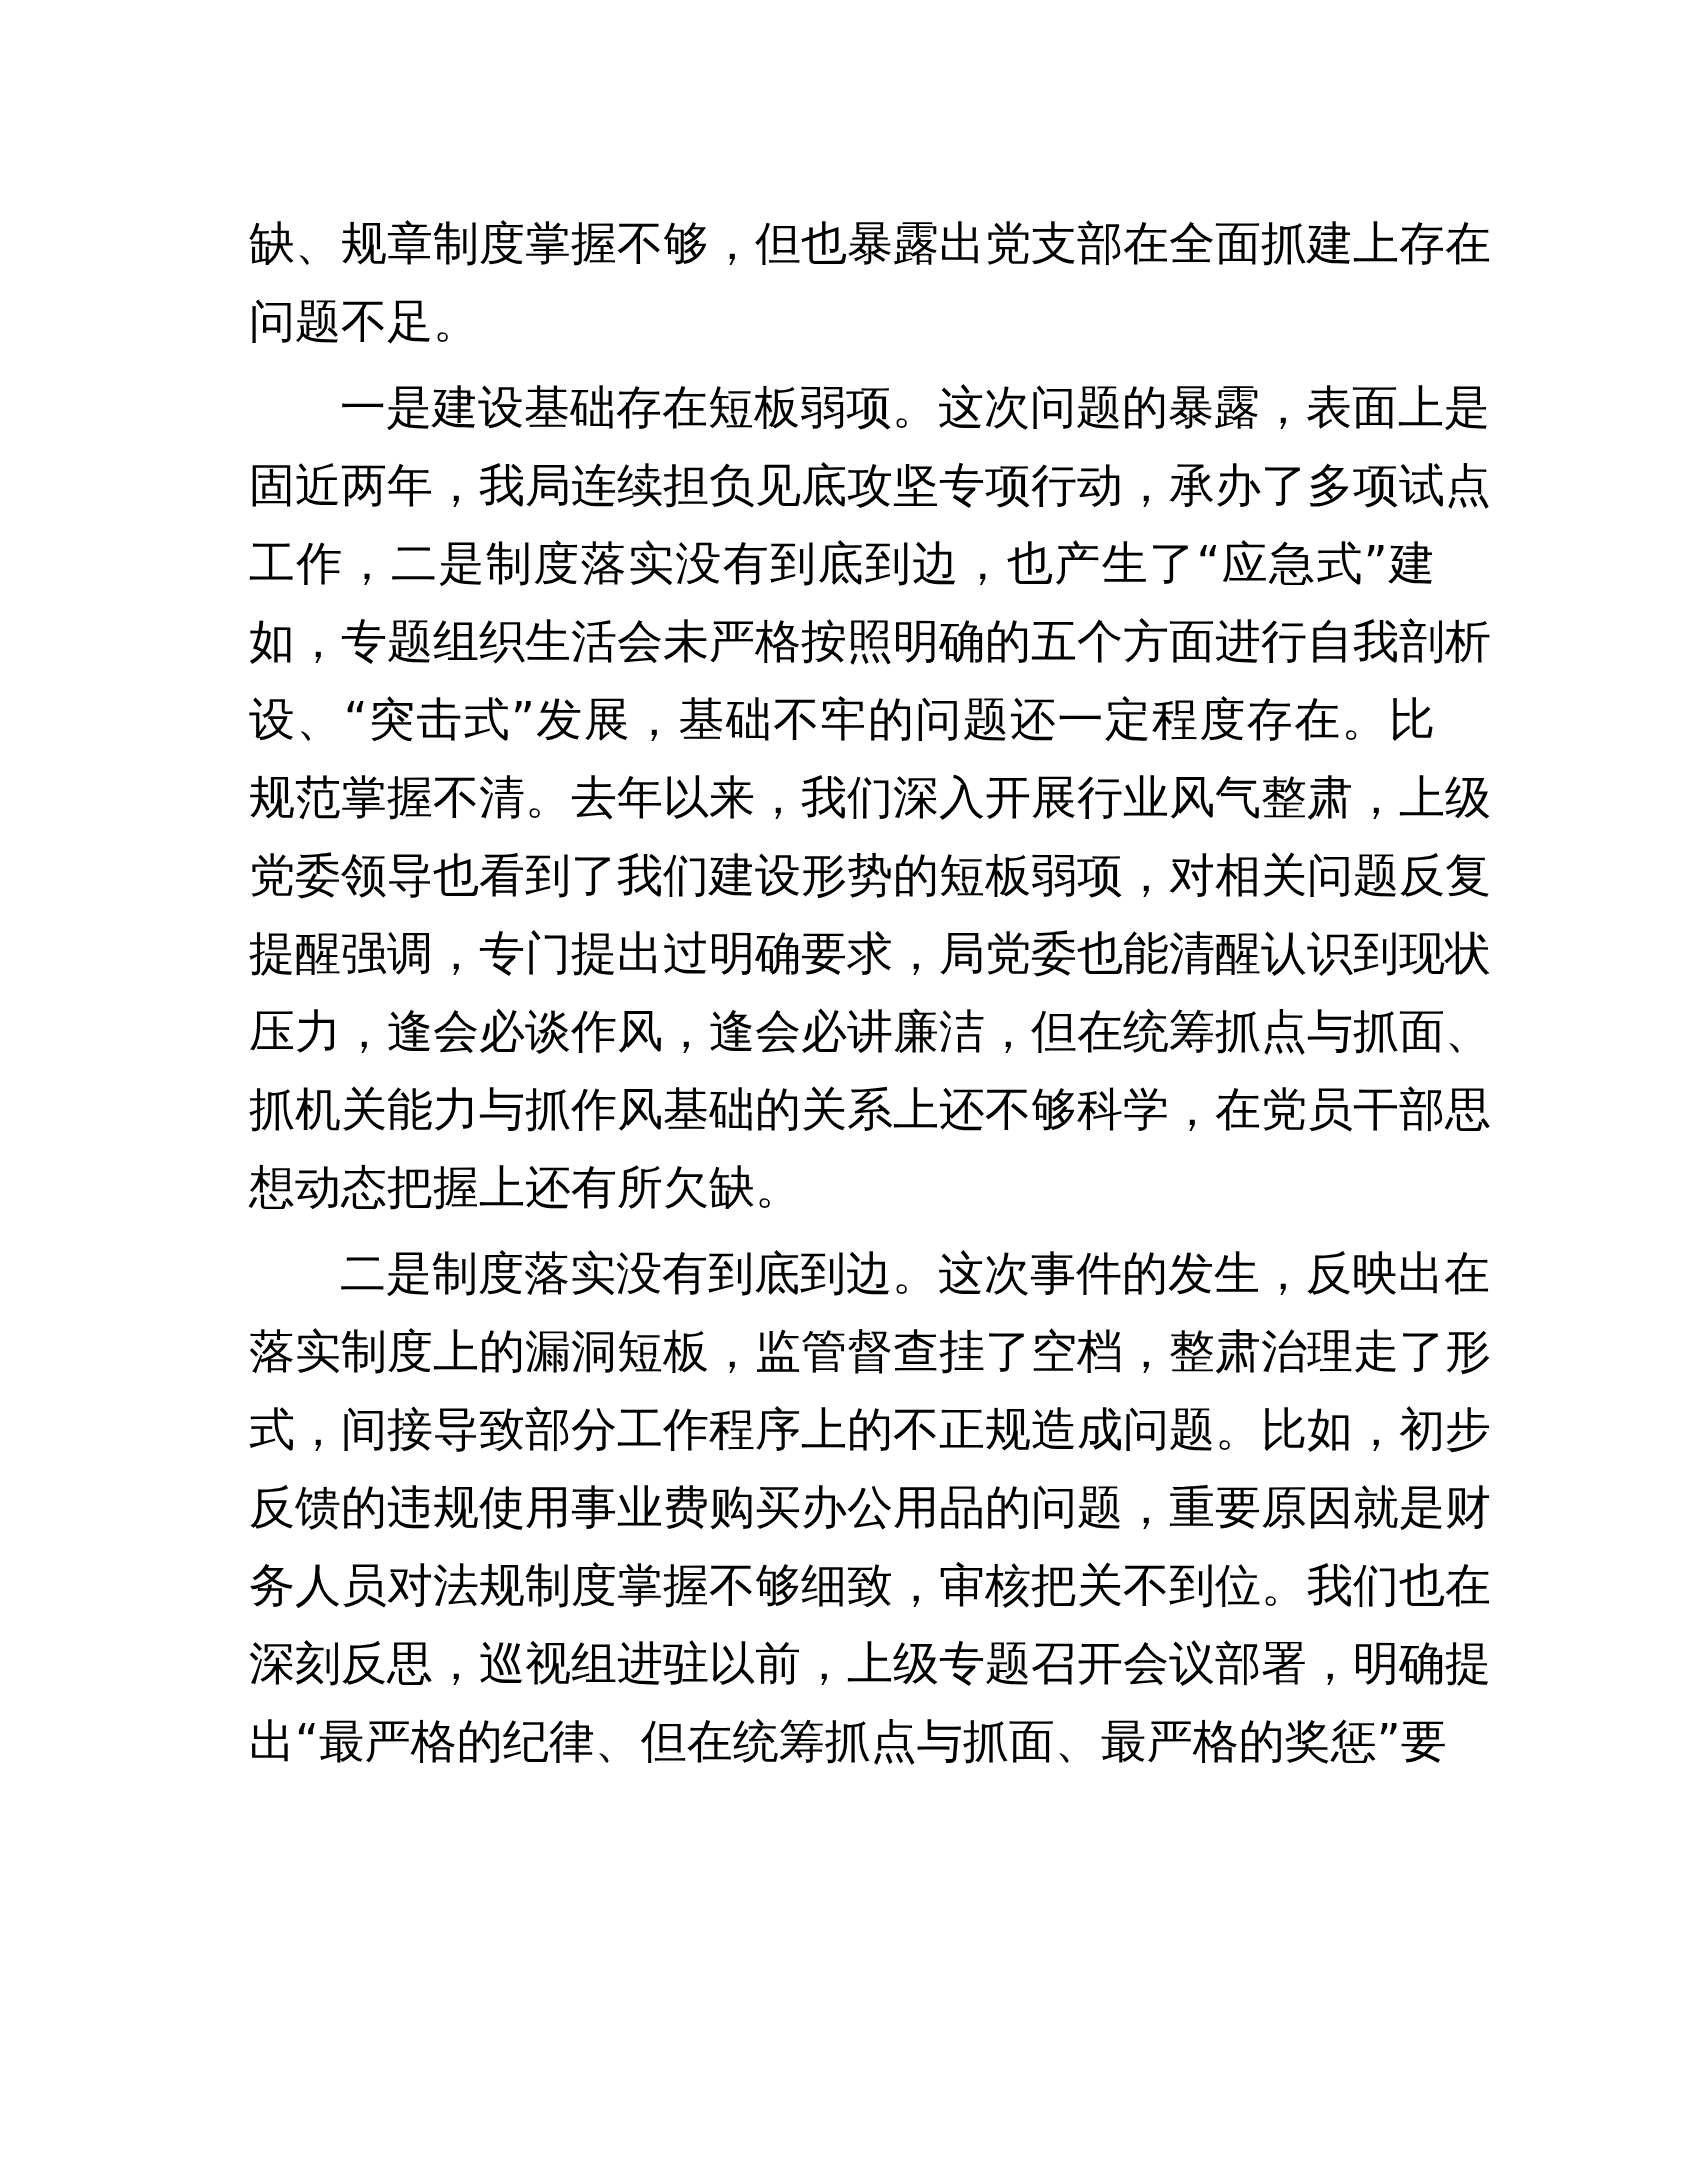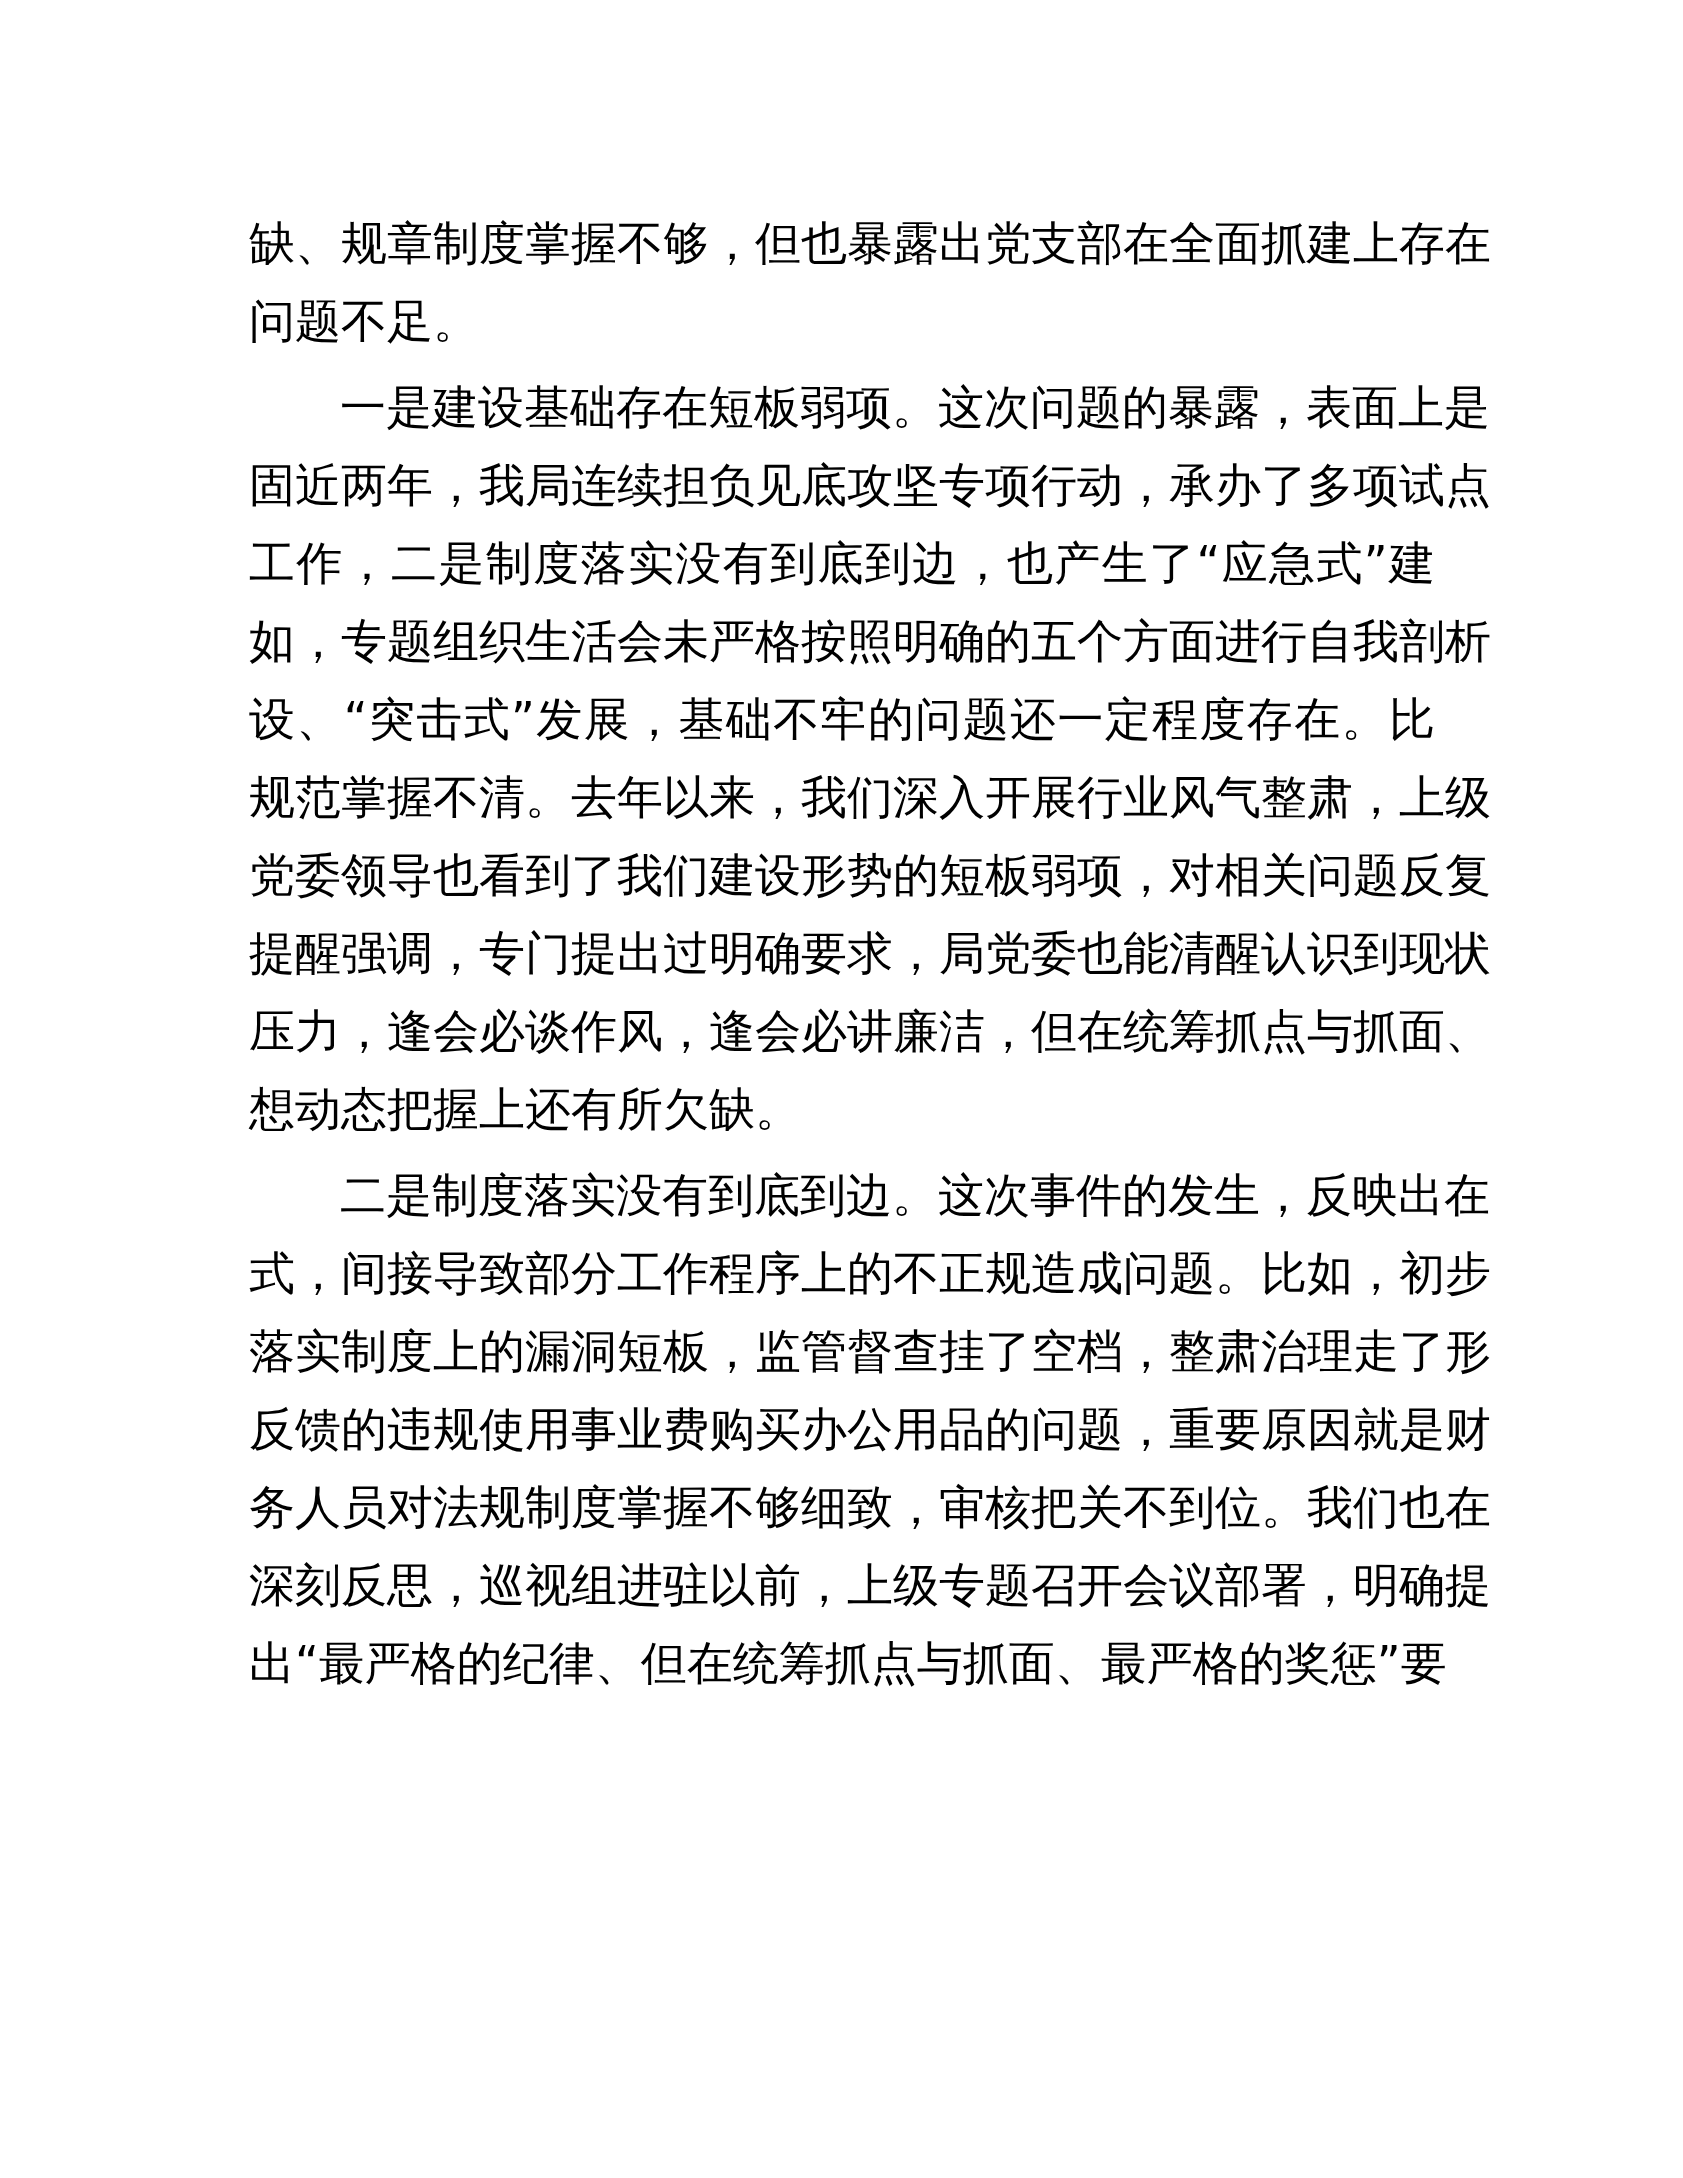--- a/index.html
+++ b/index.html
@@ -63,27 +63,28 @@
     <div class="para">
       <span class="line indent">一是建设基础存在短板弱项。这次问题的暴露，表面上是</span>
       <span class="line">固近两年，我局连续担负见底攻坚专项行动，承办了多项试点</span>
       <span class="line">工作，二是制度落实没有到底到边，也产生了“应急式”建</span>
       <span class="line">如，专题组织生活会未严格按照明确的五个方面进行自我剖析</span>
       <span class="line">设、“突击式”发展，基础不牢的问题还一定程度存在。比</span>
       <span class="line">规范掌握不清。去年以来，我们深入开展行业风气整肃，上级</span>
       <span class="line">党委领导也看到了我们建设形势的短板弱项，对相关问题反复</span>
       <span class="line">提醒强调，专门提出过明确要求，局党委也能清醒认识到现状</span>
       <span class="line">压力，逢会必谈作风，逢会必讲廉洁，但在统筹抓点与抓面、</span>
+      <span class="line">抓机关能力与抓作风基础的关系上还不够科学，在党员干部思</span>
       <span class="line last">想动态把握上还有所欠缺。</span>
     </div>
 
     <div class="para">
       <span class="line indent">二是制度落实没有到底到边。这次事件的发生，反映出在</span>
+      <span class="line">落实制度上的漏洞短板，监管督查挂了空档，整肃治理走了形</span>
       <span class="line">式，间接导致部分工作程序上的不正规造成问题。比如，初步</span>
-      <span class="line">落实制度上的漏洞短板，监管督查挂了空档，整肃治理走了形</span>
       <span class="line">反馈的违规使用事业费购买办公用品的问题，重要原因就是财</span>
       <span class="line">务人员对法规制度掌握不够细致，审核把关不到位。我们也在</span>
       <span class="line">深刻反思，巡视组进驻以前，上级专题召开会议部署，明确提</span>
       <span class="line">出“最严格的纪律、但在统筹抓点与抓面、最严格的奖惩”要</span>
     </div>
 
   </div>
 </div>
 
 

